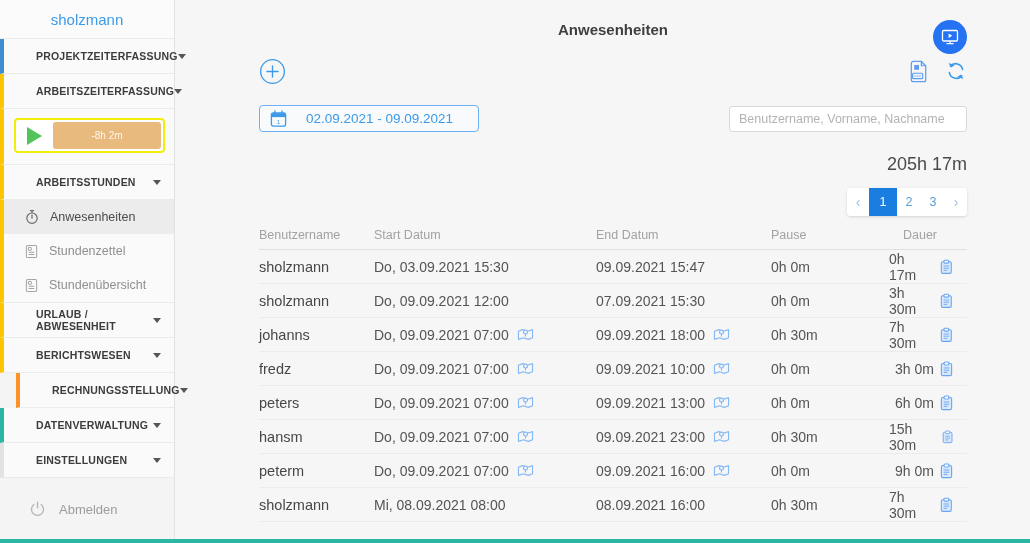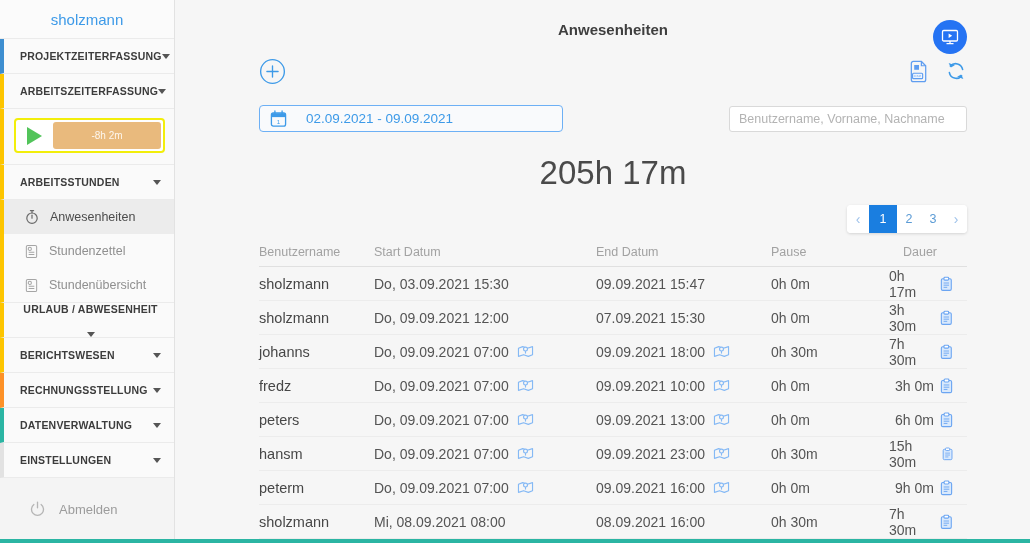--- a/index.html
+++ b/index.html
@@ -14,21 +14,21 @@
     position:absolute; left:0; top:0; bottom:4px; width:175px;
     background:#f4f4f4; border-right:1px solid #e2e2e2;
   }
   .username {
     height:39px; line-height:39px; text-align:center;
     color:#3d9ae8; font-size:15px; background:#fbfbfb;
     border-bottom:1px solid #ebebeb;
   }
   .side-section {
     height:35px; display:flex; align-items:center; justify-content:space-between;
-    padding:0 13px 0 16px; background:#fafafa;
+    padding:0 13px 0 32px; background:#fafafa;
     border-bottom:1px solid #ebebeb; border-left:4px solid transparent;
     font-size:10.5px; font-weight:bold; color:#3c3c3c; letter-spacing:.2px;
     cursor:pointer;
   }
   .caret {
     width:0; height:0; flex:0 0 auto;
     border-left:4px solid transparent; border-right:4px solid transparent;
     border-top:5px solid #555;
   }
   .timer-wrap {
@@ -75,33 +75,33 @@
   .video-btn {
     position:absolute; right:0; top:20px; width:34px; height:34px;
     border-radius:50%; background:#2573f3; display:flex;
     align-items:center; justify-content:center; cursor:pointer;
   }
   .toolbar-row { display:flex; justify-content:space-between; align-items:center; height:30px; }
   .icon-btn { background:none; border:none; cursor:pointer; display:flex; align-items:center; padding:0; }
   .toolbar-right { display:flex; align-items:center; gap:15px; }
   .filter-row { margin-top:19px; display:flex; justify-content:space-between; align-items:center; }
   .date-btn {
-    width:304px; height:27px; display:flex; align-items:center;
+    width:220px; height:27px; display:flex; align-items:center;
     border:1px solid #6db0f5; border-radius:4px; background:#f9fafc;
     padding-left:10px; cursor:pointer; font-size:13.5px; color:#3d9ae8;
     font-family:"Liberation Sans", sans-serif;
   }
   .date-btn svg { margin-right:19px; }
   .search-input {
     width:238px; height:26px; border:1px solid #d9d9d9; border-radius:3px;
     background:#fff; padding:0 9px; font-size:12.5px; color:#555;
     font-family:"Liberation Sans", sans-serif; outline:none;
   }
   .search-input::placeholder { color:#b3b3b3; }
-  .total-hours { margin-top:22px; text-align:center; font-size:33px; color:#4a4a4a; }
+  .total-hours { margin-top:22px; text-align:right; font-size:18px; color:#4a4a4a; }
   .pagination-row { margin-top:13px; display:flex; justify-content:flex-end; }
   .pagination {
     display:flex; background:#fff; border-radius:4px; overflow:hidden;
     box-shadow:0 1px 3px rgba(0,0,0,.14);
   }
   .page-btn {
     min-width:24px; height:28px; line-height:28px; text-align:center;
     font-size:12.5px; color:#5b9bd5; background:#fff; border:none;
     cursor:pointer; padding:0 2px; font-family:"Liberation Sans", sans-serif;
   }
@@ -179,31 +179,31 @@
         <g fill="none" stroke="#a5a5a5" stroke-width="1.1">
           <rect x="2.5" y="1.5" width="11" height="13" rx="1.5"></rect>
             <circle cx="6.2" cy="5.2" r="1.7"></circle>
           <path d="M5 8.8 h6 M5 11.2 h6"></path>
         </g>
       </svg>
       <span>Stundenübersicht</span>
     </div>
   </div>
 
-  <div class="side-section" style="border-left-color: rgb(253, 197, 0); flex-direction: column;">
+  <div class="side-section" style="border-left-color: rgb(253, 197, 0);">
     <span>URLAUB / ABWESENHEIT</span>
     <span class="caret"></span>
   </div>
 
   <div class="side-section" style="border-left-color: rgb(253, 197, 0);">
     <span>BERICHTSWESEN</span>
     <span class="caret"></span>
   </div>
 
-  <div class="side-section" style="border-left-color: rgb(253, 145, 39);">
+  <div class="side-section" style="border-left-color: rgb(253, 145, 39); margin-left: 16px;">
     <span>RECHNUNGSSTELLUNG</span>
     <span class="caret"></span>
   </div>
 
   <div class="side-section" style="border-left-color: rgb(43, 181, 163);">
     <span>DATENVERWALTUNG</span>
     <span class="caret"></span>
   </div>
 
   <div class="side-section" style="border-left-color: rgb(226, 226, 226);">

